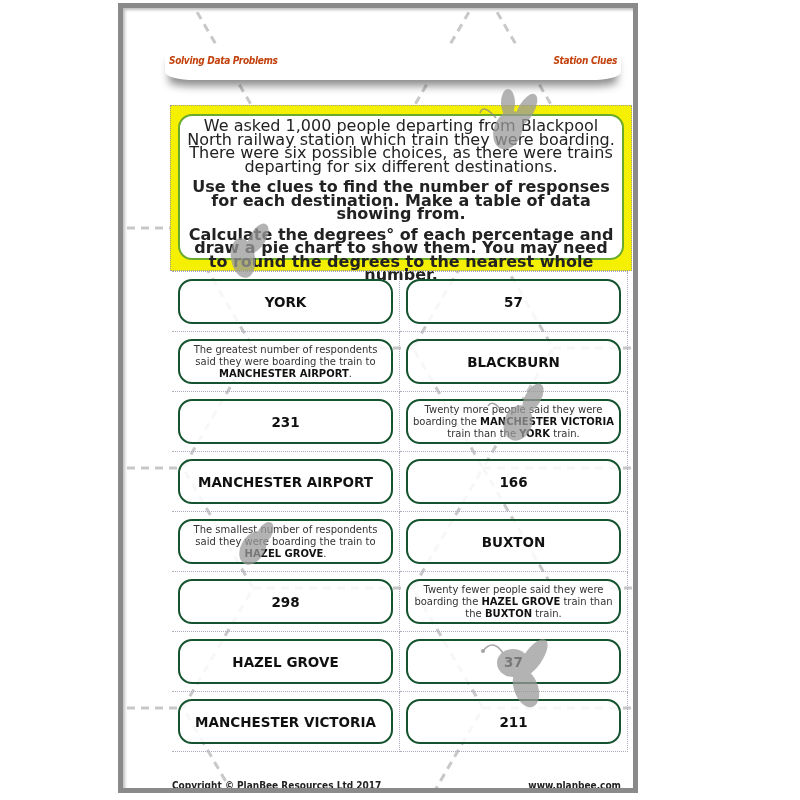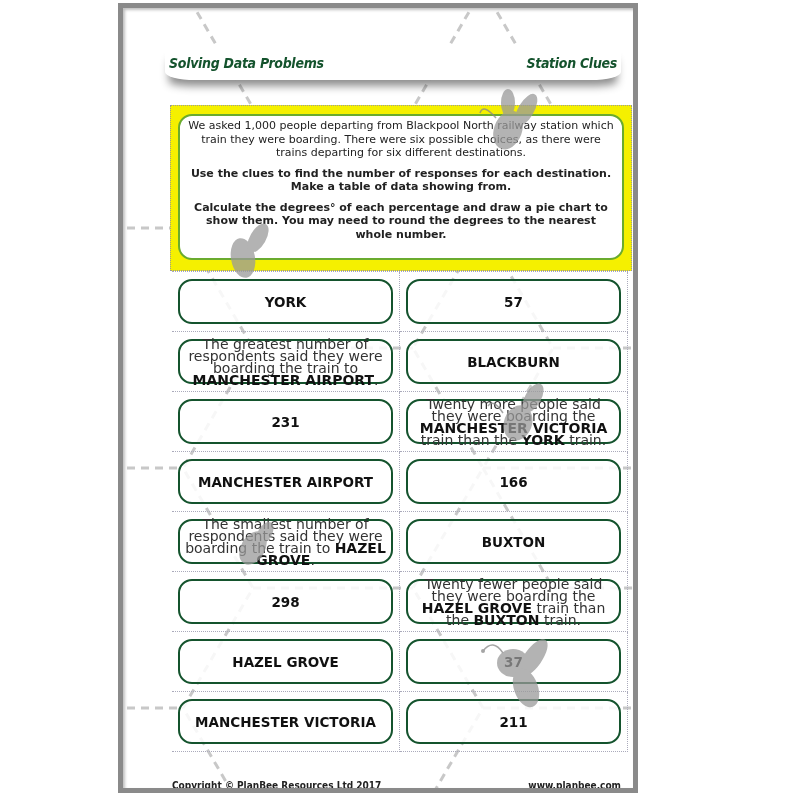--- a/index.html
+++ b/index.html
@@ -17,52 +17,52 @@
     }
     .hexbg { position: absolute; left: 0; top: 0; width: 100%; height: 100%; pointer-events: none; }
     .header-banner {
       position: absolute; left: 42px; top: 38px; width: 456px; height: 34px;
       background: #ffffff;
       box-shadow: 0 10px 8px -4px rgba(0,0,0,0.45);
       border-radius: 0 0 30px 30px / 0 0 8px 8px;
     }
     .header-left, .header-right {
       position: absolute; top: 9px; font-family: "DejaVu Sans Condensed", "DejaVu Sans", sans-serif;
-      font-weight: bold; font-size: 14px; font-style: italic; color: #14532d; letter-spacing: -0.3px;
+      font-weight: bold; font-size: 10px; font-style: italic; color: #c2410c; letter-spacing: -0.3px;
     }
     .header-left { left: 4px; }
     .header-right { right: 4px; }
     .intro-box {
       position: absolute; left: 47px; top: 97px; width: 462px; height: 166px;
       background: #f5f000; border: 1px dotted #999; box-sizing: border-box;
     }
     .intro-inner {
       position: absolute; left: 7px; top: 8px; right: 7px; bottom: 10px;
       background: #ffffff; border: 2px solid #6aab2e; border-radius: 14px;
       box-sizing: border-box; padding: 3px 6px; text-align: center; color: #222;
     }
-    .intro-inner p { margin: 0 0 7px 0; font-size: 11px; line-height: 13.5px; }
+    .intro-inner p { margin: 0 0 7px 0; font-size: 16px; line-height: 13.5px; }
     .intro-inner p.plain { font-weight: normal; }
     .intro-inner p.bold { font-weight: bold; }
     .cards-grid {
       position: absolute; left: 49px; top: 263px; width: 456px; height: 480px;
       border-top: 1px dotted #aab; 
     }
     .cell {
       position: absolute; width: 228px; height: 60px; box-sizing: border-box;
       border-right: 1px dotted #aab; border-bottom: 1px dotted #aab;
     }
     .card {
       position: absolute; left: 6px; top: 7px; right: 6px; bottom: 7px;
       border: 2px solid #14532d; border-radius: 14px; background: rgba(255,255,255,0.85);
       display: flex; align-items: center; justify-content: center; text-align: center;
       box-sizing: border-box; padding: 0 4px; color: #111;
     }
     .card .big { font-size: 13.5px; font-weight: bold; letter-spacing: 0; }
-    .card .clue { font-size: 14px; line-height: 12px; color: #333; }
+    .card .clue { font-size: 10px; line-height: 12px; color: #333; }
     .card .clue b { color: #111; }
     .footer-left, .footer-right {
       position: absolute; top: 772px; font-size: 10px; font-weight: bold; color: #222;
       font-family: "DejaVu Sans Condensed", "DejaVu Sans", sans-serif;
     }
     .footer-left { left: 49px; }
     .footer-right { right: 12px; }
     .bee { position: absolute; pointer-events: none; opacity: 0.75; }
   </style>
 </head>

